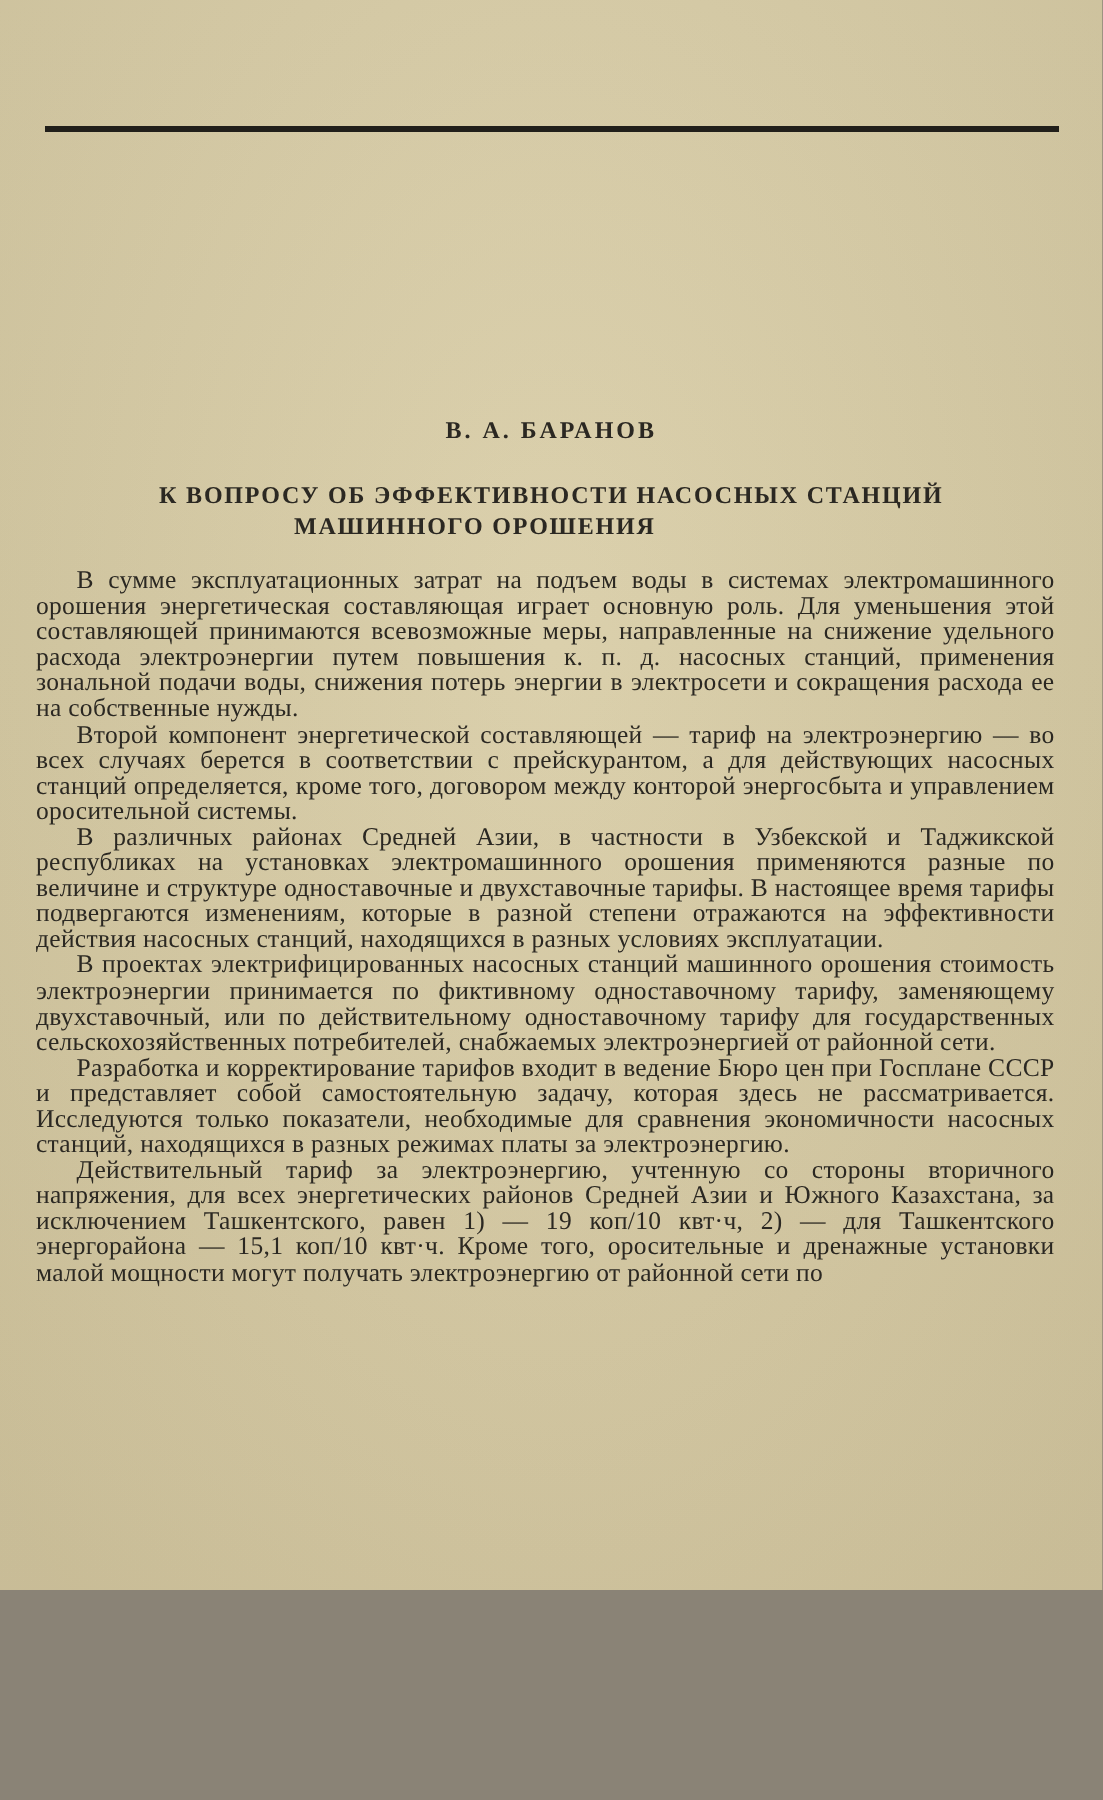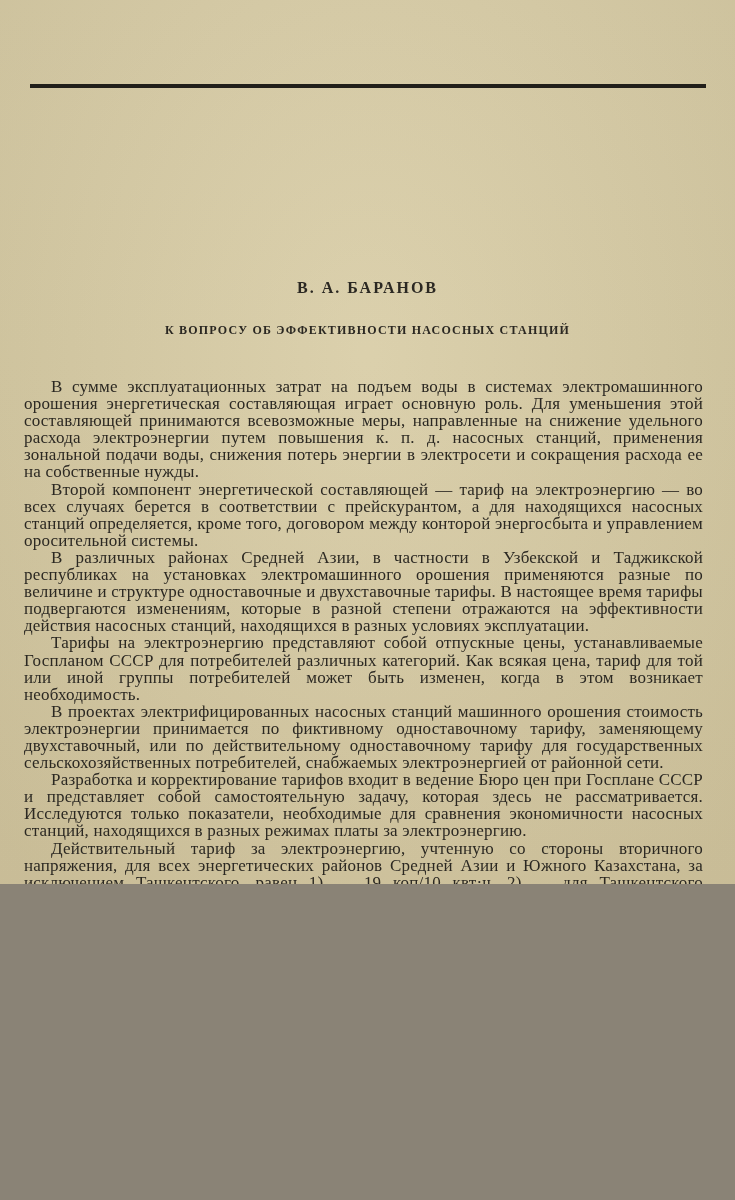--- a/index.html
+++ b/index.html
@@ -3,21 +3,21 @@
 <meta charset="utf-8">
 <style>
   html, body {
     margin: 0;
     padding: 0;
     background: #8a8376;
   }
   .page {
     position: relative;
     width: 735px;
-    height: 884px;
+    height: 1060px;
     margin: 0 auto;
     background:
       radial-gradient(ellipse at 50% 40%, rgba(255,255,255,0.10), rgba(0,0,0,0.06) 95%),
       linear-gradient(180deg, #d9cda6 0%, #d7cba3 40%, #d5c8a0 100%);
     overflow: hidden;
     font-family: "Liberation Serif", "DejaVu Serif", serif;
     color: #2b2822;
   }
   .top-rule {
     position: absolute;
@@ -36,21 +36,21 @@
     font-weight: bold;
     font-size: 16px;
     letter-spacing: 2px;
   }
   .title {
     position: absolute;
     left: 28px;
     width: 679px;
     top: 320px;
     margin: 0;
-    font-size: 12px;
+    font-size: 16px;
     font-weight: bold;
     letter-spacing: 1.2px;
     line-height: 21px;
   }
   .title .line1 {
     display: block;
     text-align: center;
     white-space: nowrap;
   }
   .title .line2 {
@@ -85,27 +85,27 @@
 <body>
 
 <div class="page">
 
   <div class="top-rule"></div>
 
   <div class="author">В. А. БАРАНОВ</div>
 
   <h1 class="title">
     <span class="line1">К ВОПРОСУ ОБ ЭФФЕКТИВНОСТИ НАСОСНЫХ СТАНЦИЙ</span>
+    <span class="line2">МАШИННОГО ОРОШЕНИЯ</span>
   </h1>
 
   <div class="body-text">
     <p>В сумме эксплуатационных затрат на подъем воды в системах электромашинного орошения энергетическая составляющая играет основную роль. Для уменьшения этой составляющей принимаются всевозможные меры, направленные на снижение удельного расхода электроэнергии путем повышения к. п. д. насосных станций, применения зональной подачи воды, снижения потерь энергии в электросети и сокращения расхода ее на собственные нужды.</p>
-    <p>Второй компонент энергетической составляющей — тариф на электроэнергию — во всех случаях берется в соответствии с прейскурантом, а для находящихся насосных станций определяется, кроме того, договором между конторой энергосбыта и управлением оросительной системы.</p>
+    <p>Второй компонент энергетической составляющей — тариф на электроэнергию — во всех случаях берется в соответствии с прейскурантом, а для действующих насосных станций определяется, кроме того, договором между конторой энергосбыта и управлением оросительной системы.</p>
     <p>В различных районах Средней Азии, в частности в Узбекской и Таджикской республиках на установках электромашинного орошения применяются разные по величине и структуре одноставочные и двухставочные тарифы. В настоящее время тарифы подвергаются изменениям, которые в разной степени отражаются на эффективности действия насосных станций, находящихся в разных условиях эксплуатации.</p>
-    <p>Тарифы на электроэнергию представляют собой отпускные цены, устанавливаемые Госпланом СССР для потребителей различных категорий. Как всякая цена, тариф для той или иной группы потребителей может быть изменен, когда в этом возникает необходимость.</p>
     <p>В проектах электрифицированных насосных станций машинного орошения стоимость электроэнергии принимается по фиктивному одноставочному тарифу, заменяющему двухставочный, или по действительному одноставочному тарифу для государственных сельскохозяйственных потребителей, снабжаемых электроэнергией от районной сети.</p>
     <p>Разработка и корректирование тарифов входит в ведение Бюро цен при Госплане СССР и представляет собой самостоятельную задачу, которая здесь не рассматривается. Исследуются только показатели, необходимые для сравнения экономичности насосных станций, находящихся в разных режимах платы за электроэнергию.</p>
     <p>Действительный тариф за электроэнергию, учтенную со стороны вторичного напряжения, для всех энергетических районов Средней Азии и Южного Казахстана, за исключением Ташкентского, равен 1) — 19 коп/10 квт·ч, 2) — для Ташкентского энергорайона — 15,1 коп/10 квт·ч. Кроме того, оросительные и дренажные установки малой мощности могут получать электроэнергию от районной сети по</p>
   </div>
 
   <div class="page-number">5</div>
 
 </div>
 
 </body></html>

